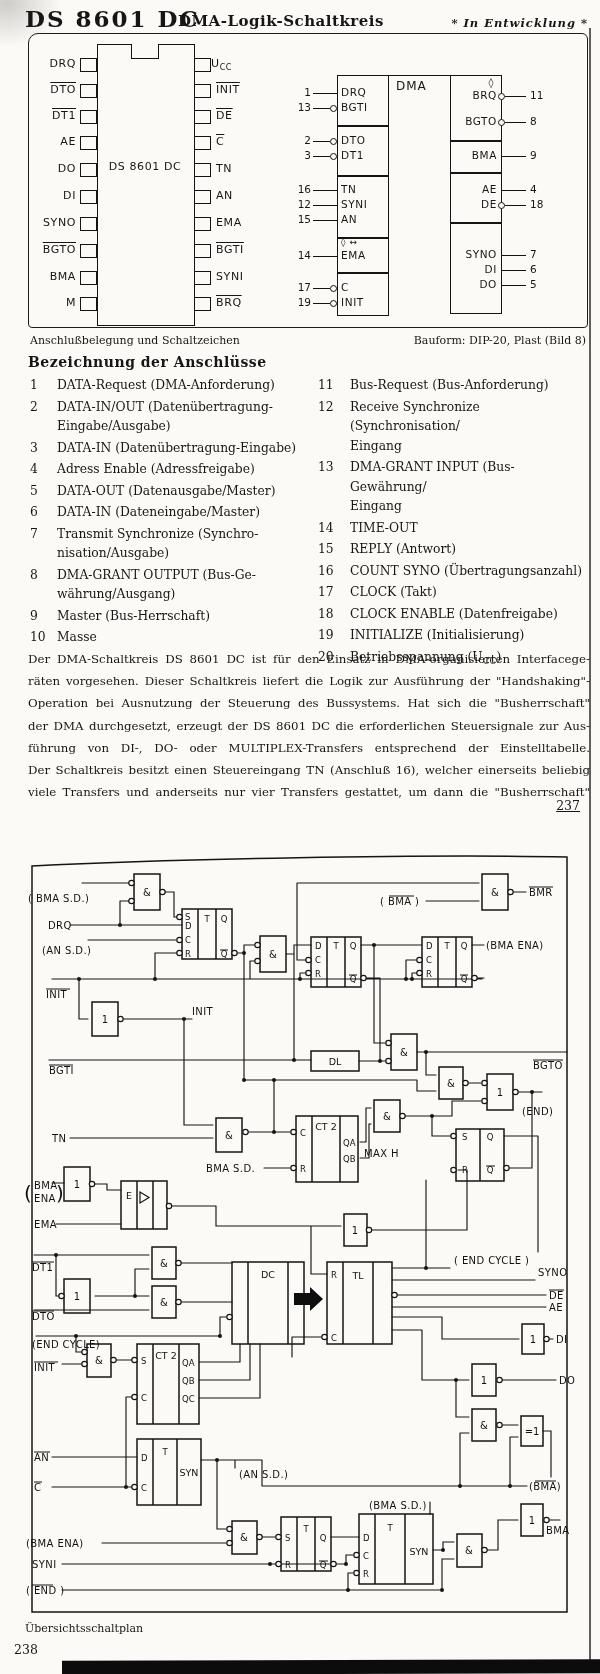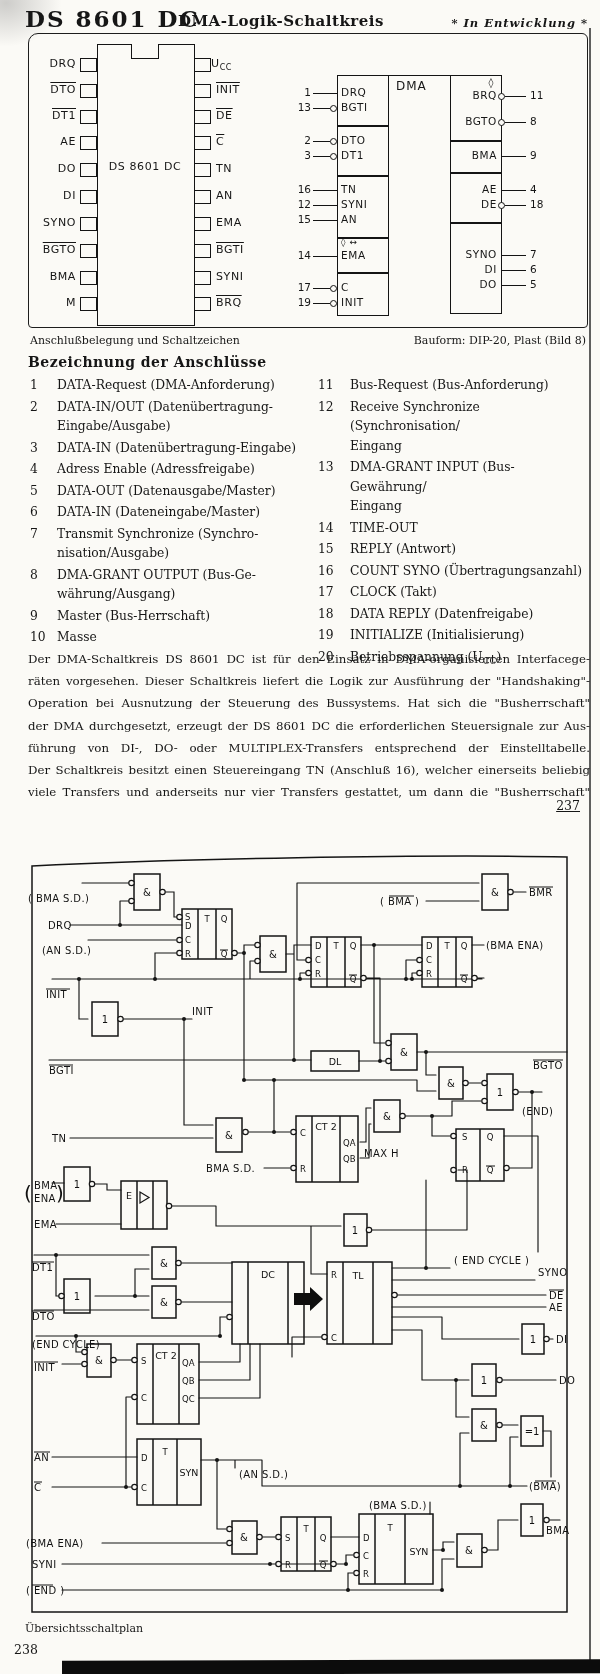--- a/index.html
+++ b/index.html
@@ -244,21 +244,21 @@
       <div class="pin-item">
         <div class="pin-num" style="flex-basis: 32px;">16</div>
         <div>COUNT SYNO (Übertragungsanzahl)</div>
       </div>
       <div class="pin-item">
         <div class="pin-num" style="flex-basis: 32px;">17</div>
         <div>CLOCK (Takt)</div>
       </div>
       <div class="pin-item">
         <div class="pin-num" style="flex-basis: 32px;">18</div>
-        <div>DATA REPLY (Datenfreigabe)</div>
+        <div>CLOCK ENABLE (Datenfreigabe)</div>
       </div>
       <div class="pin-item">
         <div class="pin-num" style="flex-basis: 32px;">19</div>
         <div>INITIALIZE (Initialisierung)</div>
       </div>
       <div class="pin-item">
         <div class="pin-num" style="flex-basis: 32px;">20</div>
         <div>Betriebsspannung (U<sub style="font-size: 9px;">CC</sub>)</div>
       </div>
     </div>

